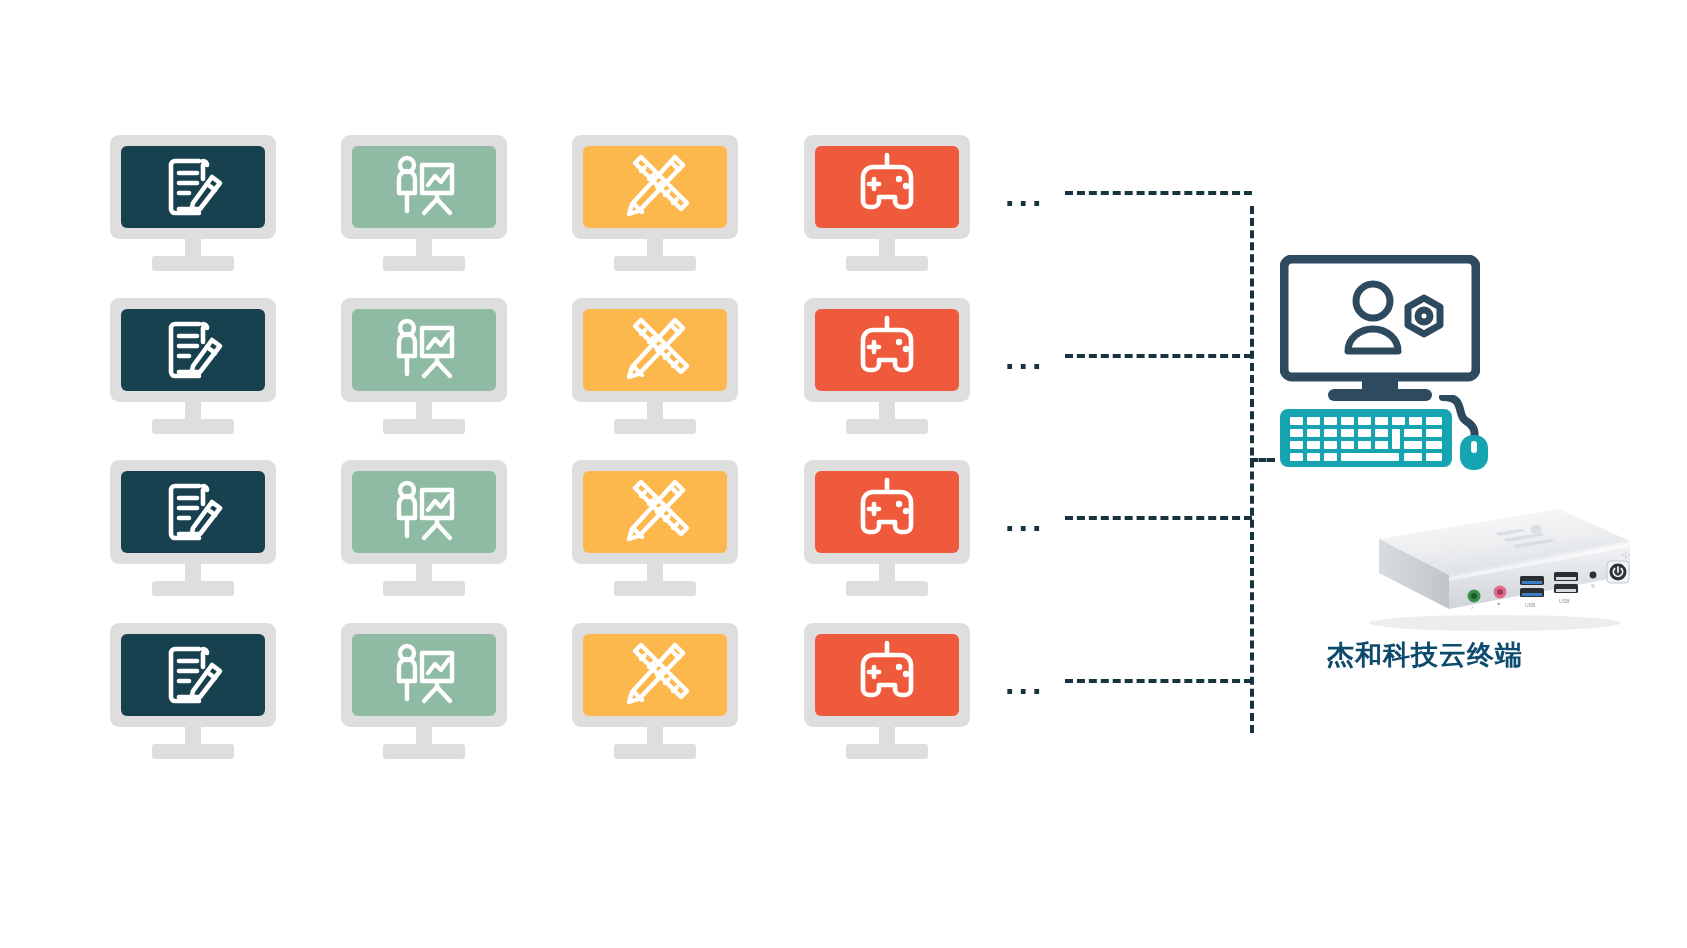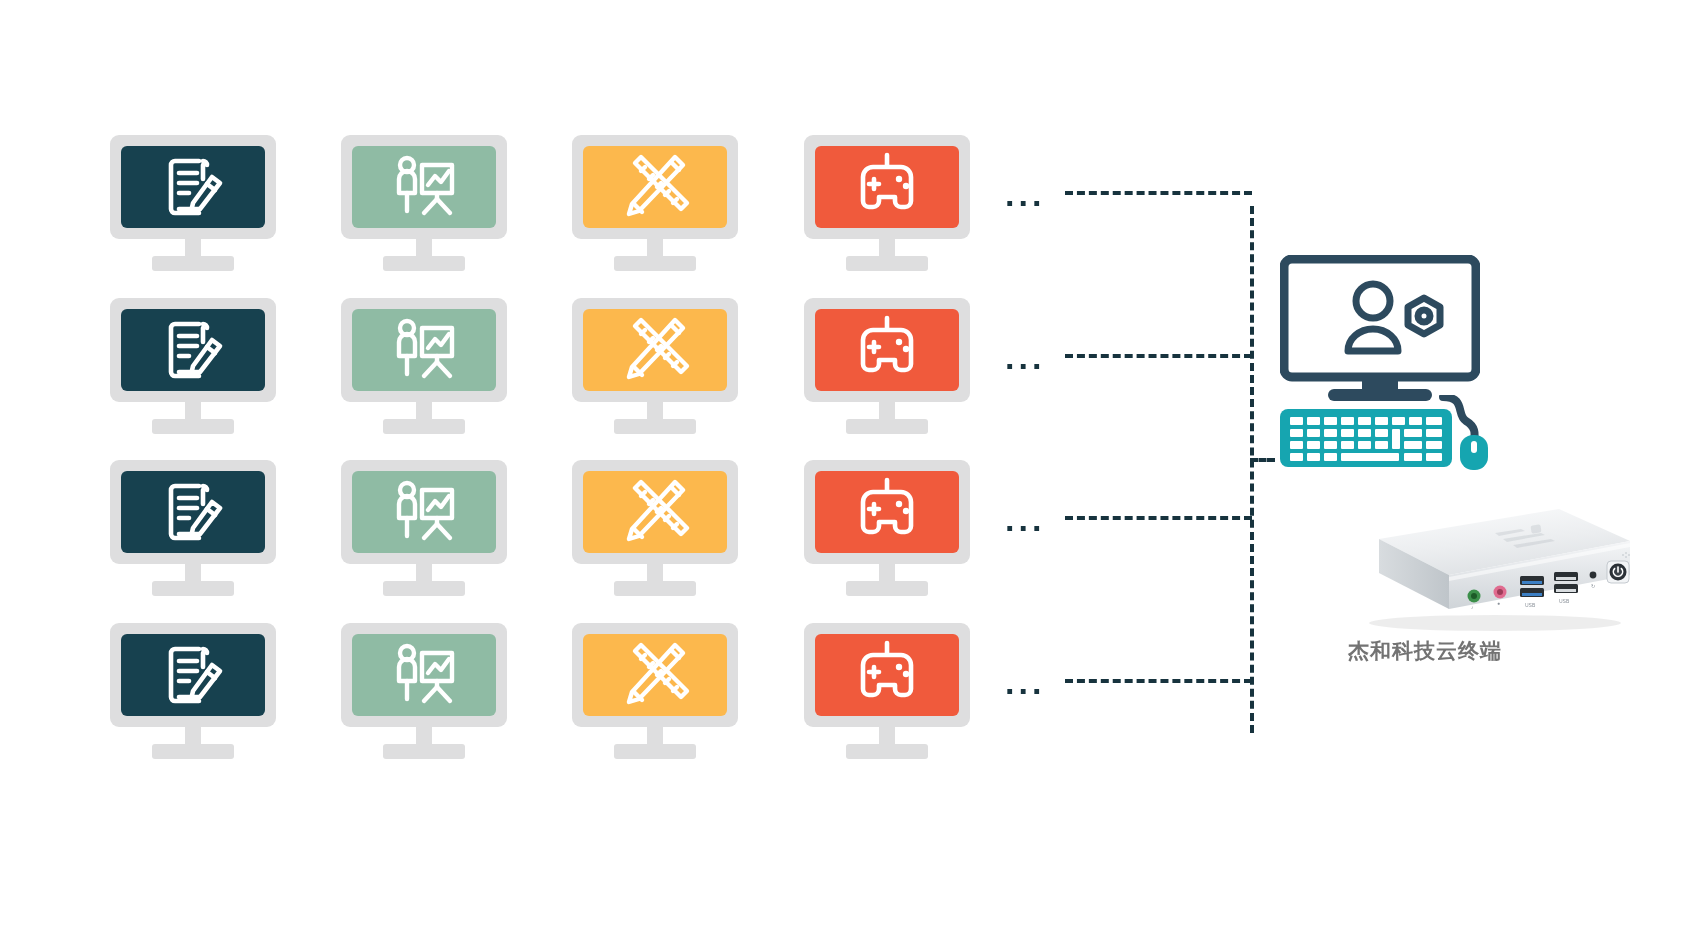--- a/index.html
+++ b/index.html
@@ -108,22 +108,22 @@
     height: 140px;
   }
 
   
   #caption {
     position: absolute;
     left: 1280px;
     top: 637px;
     width: 290px;
     text-align: center;
-    color: #737373;
-    font-size: 21px;
+    color: #0c4a6e;
+    font-size: 27px;
     font-weight: 700;
     font-family: "Liberation Sans", sans-serif;
     letter-spacing: 1px;
   }
 </style>
 </head>
 <body>
 
 <div id="stage">
 

